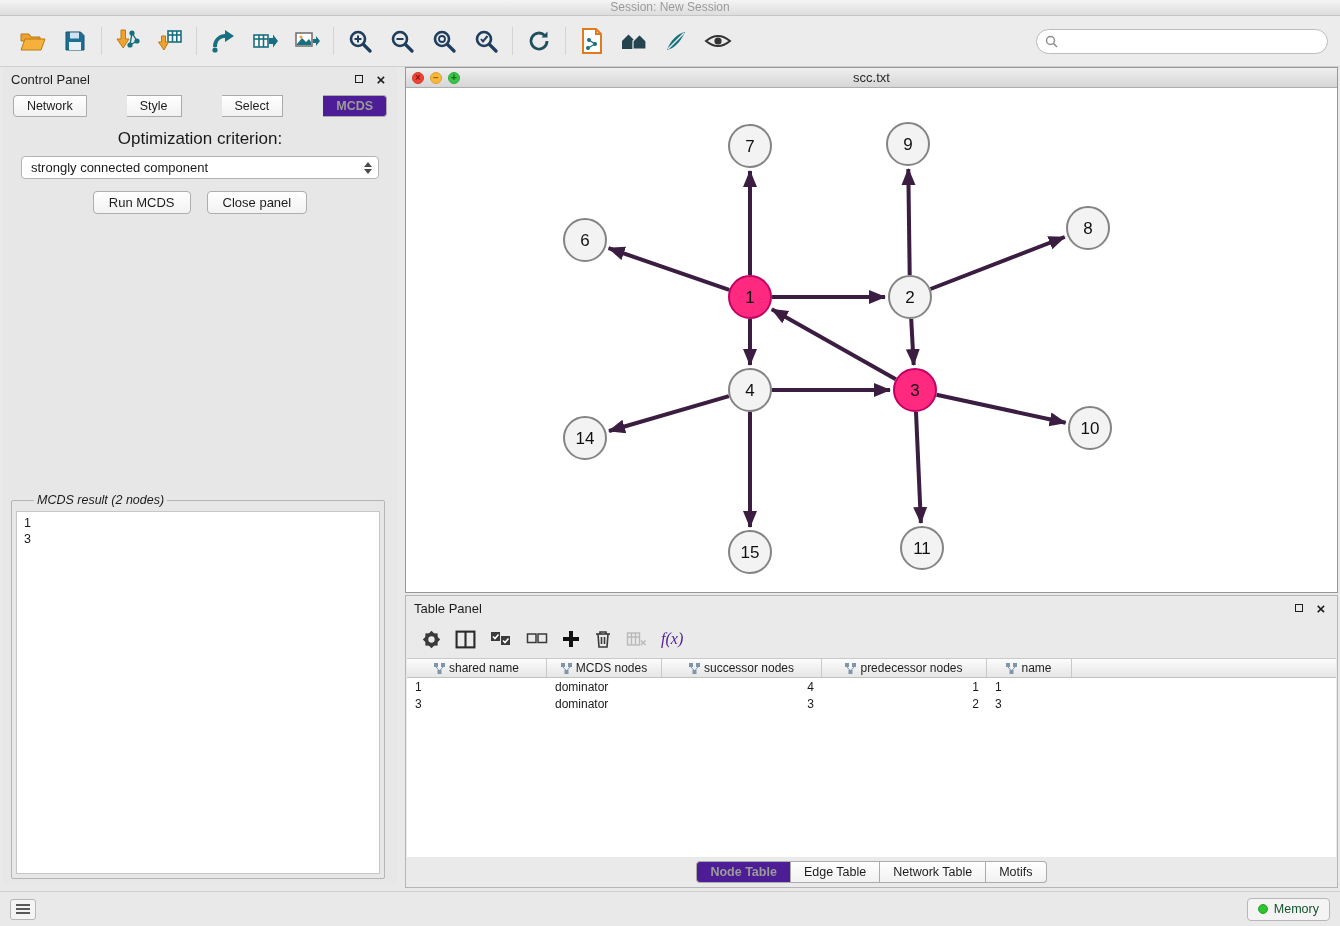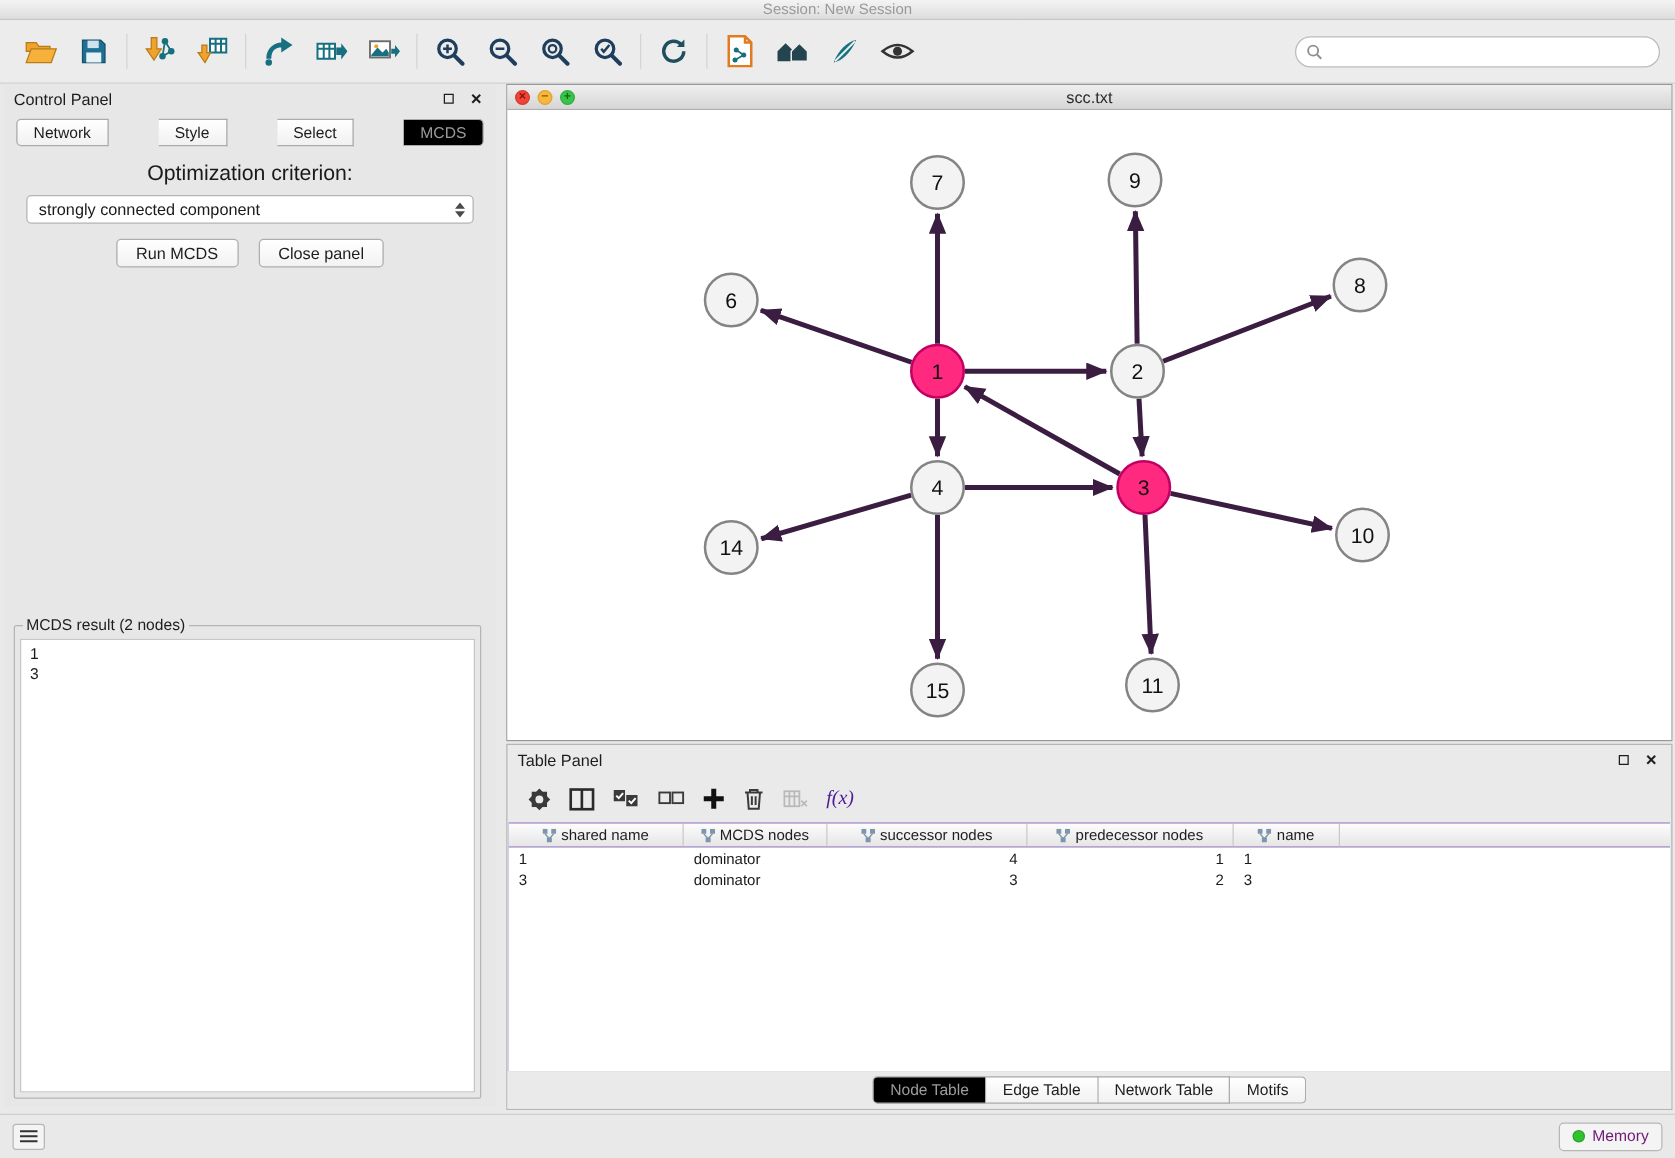--- a/index.html
+++ b/index.html
@@ -25,39 +25,39 @@
   .win-icn{width:16px;height:16px;display:flex;align-items:center;justify-content:center;
            font-weight:bold;font-size:15px;color:#1d1d1d;margin-left:6px;}
   .sq{display:inline-block;width:8px;height:8px;border:1.5px solid #1d1d1d;}
 
   
   .seg-tabs{display:flex;justify-content:center;}
   .seg-tab{padding:3px 13px;background:linear-gradient(#ffffff,#f1f1f1);border:1px solid #ababab;border-left:none;
            font-size:12.5px;color:#1d1d1d;white-space:nowrap;}
   .seg-tab:first-child{border-left:1px solid #ababab;border-radius:4px 0 0 4px;}
   .seg-tab:last-child{border-radius:0 4px 4px 0;}
-  .seg-tab.active{background:#000000;color:#9b9b9b;}
+  .seg-tab.active{background:#4c1d95;color:#9b9b9b;font-weight:bold;}
 
   
   #control-panel{position:absolute;left:3px;top:67px;width:394px;height:818px;background:#e7e7e7;}
   #control-tabs-row{margin-top:4px;gap:40px;}
   .cp-content{margin-top:12px;text-align:center;}
   .cp-label{font-size:17px;margin-bottom:7px;}
   .dropdown{width:358px;height:23px;margin:0 auto;background:#fff;border:1px solid #b3b3b3;border-radius:4px;
             display:flex;align-items:center;padding:0 4px 0 9px;font-size:13px;text-align:left;}
   .stepper{margin-left:auto;display:flex;flex-direction:column;gap:2px;padding-right:2px;}
   .stepper i{display:block;width:0;height:0;border-left:4px solid transparent;border-right:4px solid transparent;}
   .stepper .up{border-bottom:5px solid #4a4a4a;}
   .stepper .dn{border-top:5px solid #4a4a4a;}
   .btn-row{margin-top:12px;display:flex;justify-content:center;gap:16px;}
   .btn{padding:3px 15px;background:linear-gradient(#ffffff,#f2f2f2);border:1px solid #aeaeae;border-radius:4px;
        font-size:13px;color:#1d1d1d;font-family:inherit;}
   #mcds-fieldset{position:absolute;left:8px;right:12px;top:426px;bottom:6px;border:1px solid #b5b5b5;
                  border-radius:2px;margin:0;padding:4px;}
-  #mcds-fieldset legend{font-size:12.5px;padding:0 3px;margin-left:2px;color:#1d1d1d;}
+  #mcds-fieldset legend{font-size:12.5px;padding:0 3px;margin-left:18px;color:#1d1d1d;font-style:italic;}
   .result-box{width:100%;height:100%;background:#fff;border:1px solid #c7c7c7;padding:3px 7px;
               font-size:12.5px;line-height:16px;text-align:left;overflow:hidden;}
 
   
   #network-window{position:absolute;left:405px;top:67px;width:933px;height:526px;background:#fff;border:1px solid #979797;}
   .net-titlebar{position:relative;height:20px;background:linear-gradient(#efefef,#d6d6d6);border-bottom:1px solid #adadad;
                 display:flex;align-items:center;padding:0 6px;gap:6px;}
   .net-title{position:absolute;left:0;right:0;text-align:center;font-size:13px;color:#2a2a2a;}
   .tl{width:12px;height:12px;border-radius:50%;display:flex;align-items:center;justify-content:center;
       font-size:10px;font-weight:bold;line-height:1;z-index:2;}
@@ -65,37 +65,37 @@
   .tl.yellow{background:#f6b73c;border:1px solid #e0a22e;color:#9a6003;}
   .tl.green{background:#3ac24b;border:1px solid #2fae3f;color:#0d6e14;}
   .net-canvas{width:931px;height:504px;background:#fff;}
 
   
   #table-panel{position:absolute;left:405px;top:595px;width:933px;height:293px;background:#eaeaea;border:1px solid #b5b5b5;
                display:flex;flex-direction:column;}
   .tp-toolbar{height:38px;display:flex;align-items:center;gap:14px;padding:0 16px;}
   .tp-icn{display:flex;align-items:center;justify-content:center;height:26px;}
   .fx{font-family:"Liberation Serif",serif;font-style:italic;font-size:16px;color:#4c1d95;}
-  .table-wrap{flex:1;display:flex;flex-direction:column;background:#6d28d9;border-top:1px solid #c9c9c9;margin:0 1px;}
+  .table-wrap{flex:1;display:flex;flex-direction:column;background:#fef9c3;border-top:1px solid #c9c9c9;margin:0 1px;}
   .thead{display:flex;height:19px;background:linear-gradient(#fcfcfc,#e6e6e6);border-bottom:1px solid #c2c2c2;}
   .th{display:flex;align-items:center;justify-content:center;gap:4px;border-right:1px solid #c9c9c9;
       font-size:12px;color:#1d1d1d;overflow:hidden;white-space:nowrap;}
   .th.filler{flex:1;border-right:none;}
   .tbody{flex:1;background:#fff;}
   .tr{display:flex;height:17px;align-items:center;}
   .td{padding:0 8px;font-size:12px;overflow:hidden;white-space:nowrap;}
   .tp-tabs-row{height:30px;display:flex;align-items:center;justify-content:center;background:#eaeaea;}
 
   
   #status-bar{position:absolute;left:0;right:0;bottom:0;height:35px;display:flex;align-items:center;
               padding:0 10px;background:#e9e9e9;border-top:1px solid #cfcfcf;}
   .sb-btn{width:26px;height:21px;display:flex;align-items:center;justify-content:center;background:#f4f4f4;
           border:1px solid #b7b7b7;border-radius:3px;}
   .memory-btn{margin-left:auto;height:23px;display:flex;align-items:center;gap:6px;padding:0 10px;
-              background:#f4f4f4;border:1px solid #b7b7b7;border-radius:4px;font-size:12.5px;color:#701a75;}
+              background:#f4f4f4;border:1px solid #b7b7b7;border-radius:4px;font-size:12.5px;color:#14532d;}
   .dot{width:10px;height:10px;border-radius:50%;background:#2fc32f;border:1px solid #26a326;}
 </style>
 </head>
 <body>
 
 <div class="titlebar">Session: New Session</div>
 
 <div class="toolbar">
   <span class="tbtn">
     <svg width="26" height="22" viewBox="0 0 26 22">

